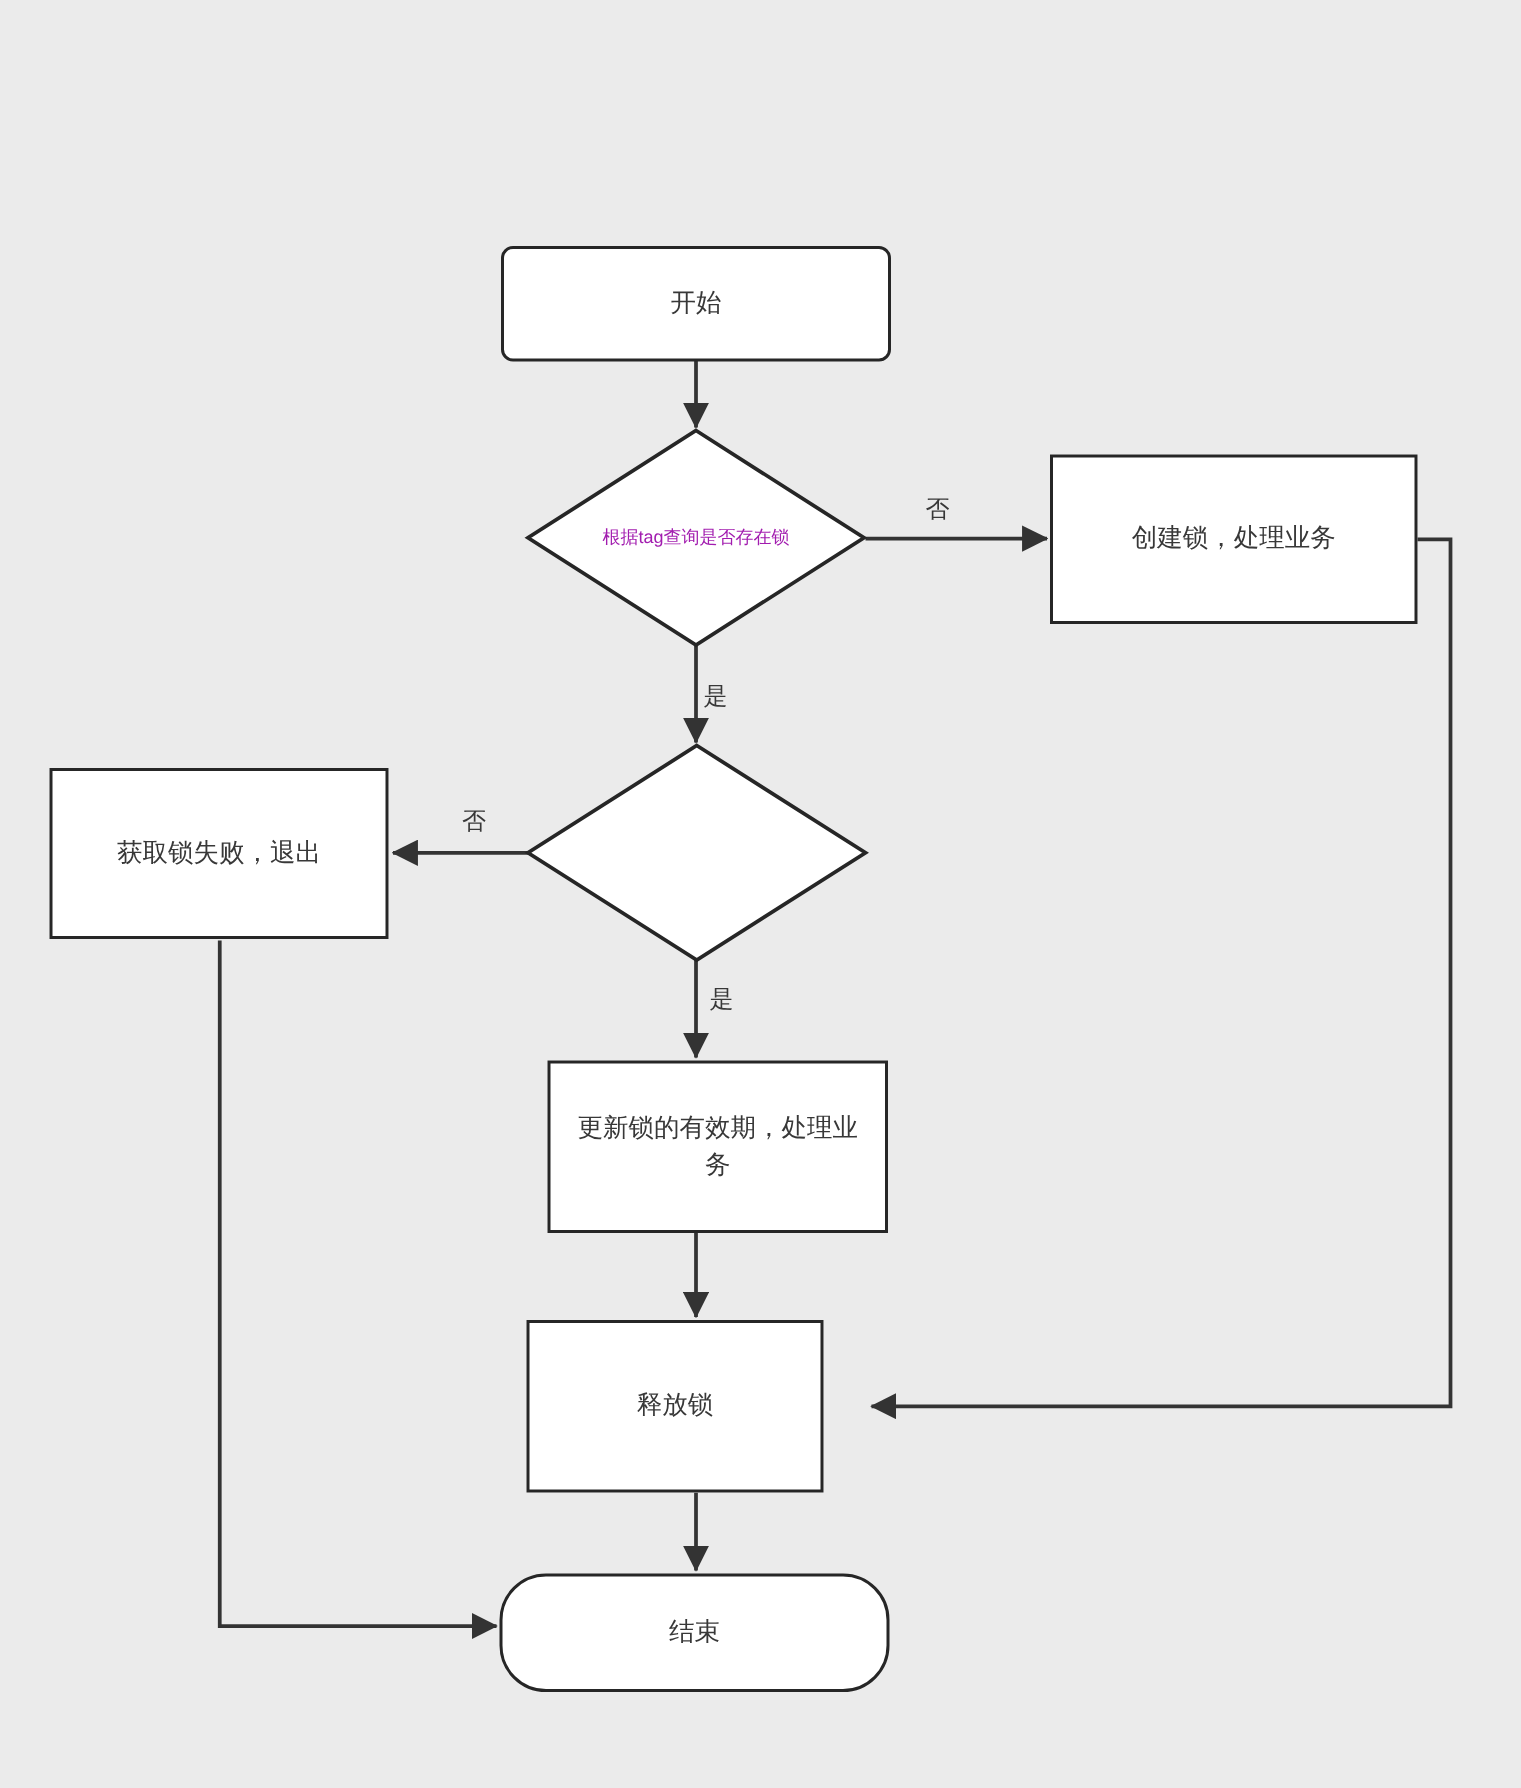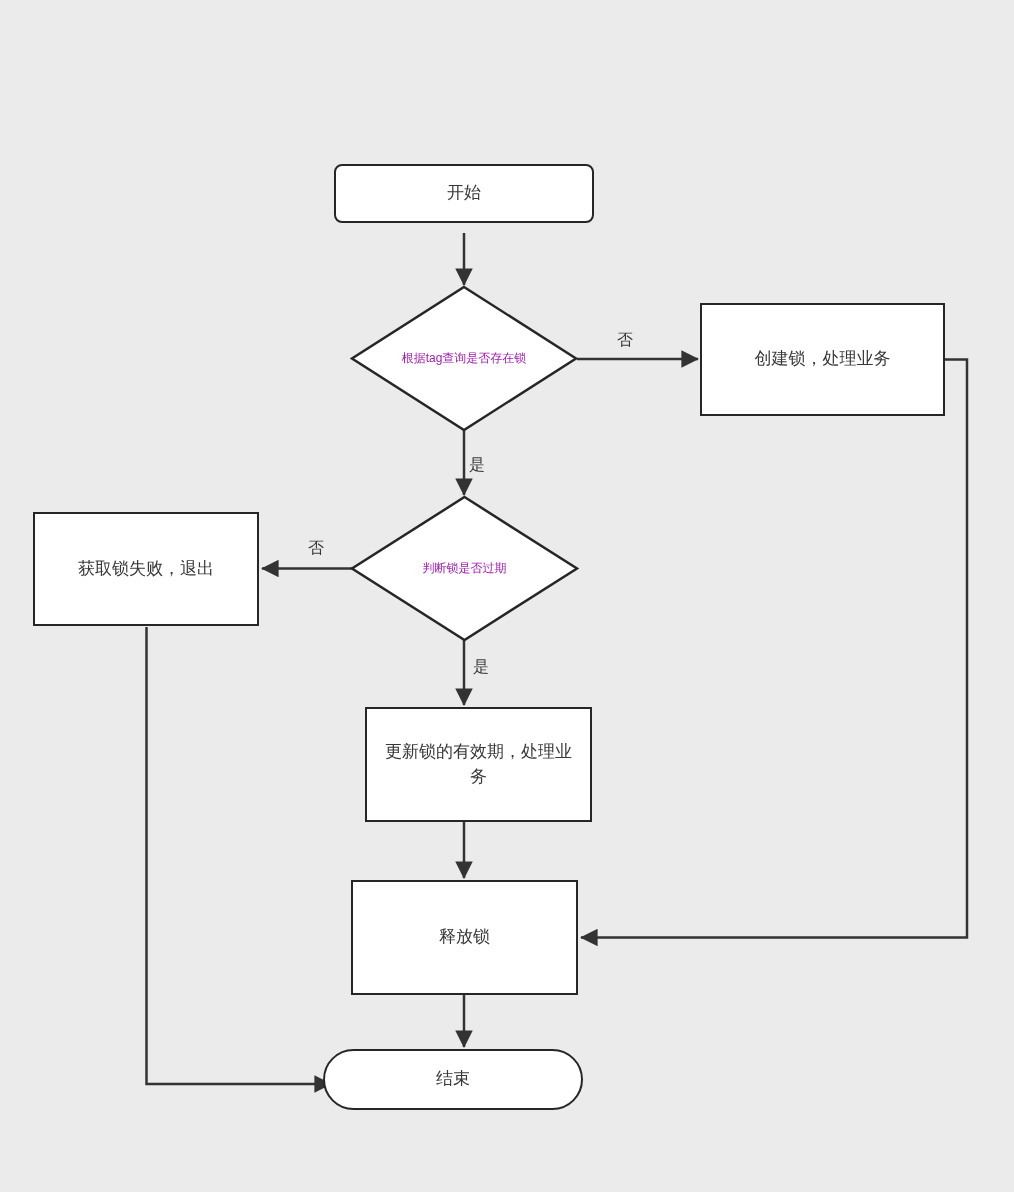--- a/index.html
+++ b/index.html
@@ -55,26 +55,26 @@
     pointer-events: none;
   }
   .elabel {
     position: absolute;
     transform: translate(-50%, -50%);
     font-size: 16px;
     color: #383838;
     white-space: nowrap;
   }
   
-  .n-start   { left: 334px; top: 164px;  width: 260px; height: 59px; }
+  .n-start   { left: 334px; top: 164px;  width: 260px; height: 77px; }
   .n-create  { left: 700px; top: 303px;  width: 245px; height: 113px; }
   .n-fail    { left: 33px;  top: 512px;  width: 226px; height: 114px; }
   .n-update  { left: 365px; top: 707px;  width: 227px; height: 115px; }
-  .n-release { left: 351px; top: 880px;  width: 227px; height: 115px; }
-  .n-end     { left: 323px; top: 1049px; width: 260px; height: 61px; border-radius: 31px; }
+  .n-release { left: 351px; top: 880px;  width: 198px; height: 115px; }
+  .n-end     { left: 333px; top: 1049px; width: 260px; height: 79px; border-radius: 31px; }
   .d1 { left: 352px; top: 287px; width: 224px; height: 143px; }
   .d2 { left: 352px; top: 497px; width: 225px; height: 143px; }
   .l-no1  { left: 625px; top: 340px; }
   .l-yes1 { left: 477px; top: 465px; }
   .l-no2  { left: 316px; top: 548px; }
   .l-yes2 { left: 481px; top: 667px; }
 </style>
 </head>
 <body>
 
@@ -120,20 +120,19 @@
 
   <div class="node n-release">
     <span>释放锁</span>
   </div>
 
   <div class="node terminator n-end">
     <span>结束</span>
   </div>
 
   <div class="dlabel d1">根据tag查询是否存在锁</div>
-  <div class="dlabel d2">判断锁是否过期</div>
 
   <div class="elabel l-no1">否</div>
   <div class="elabel l-yes1">是</div>
   <div class="elabel l-no2">否</div>
   <div class="elabel l-yes2">是</div>
 
 </div>
 
 </body></html>

